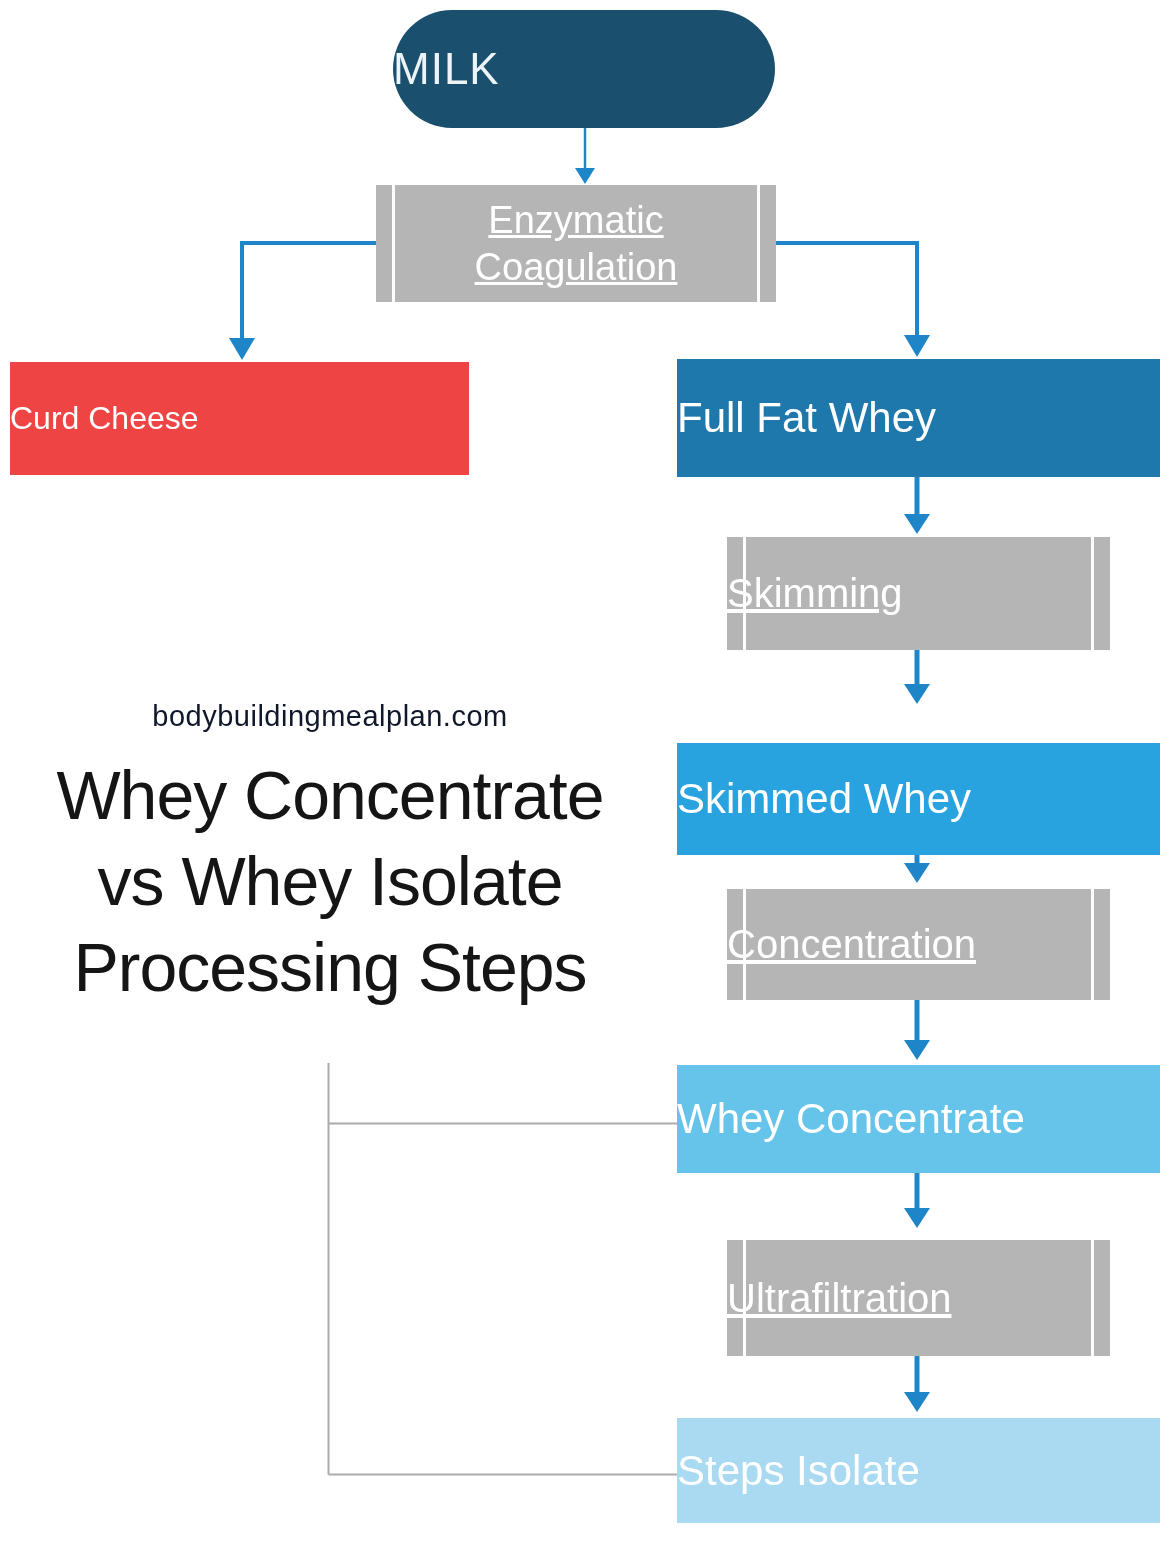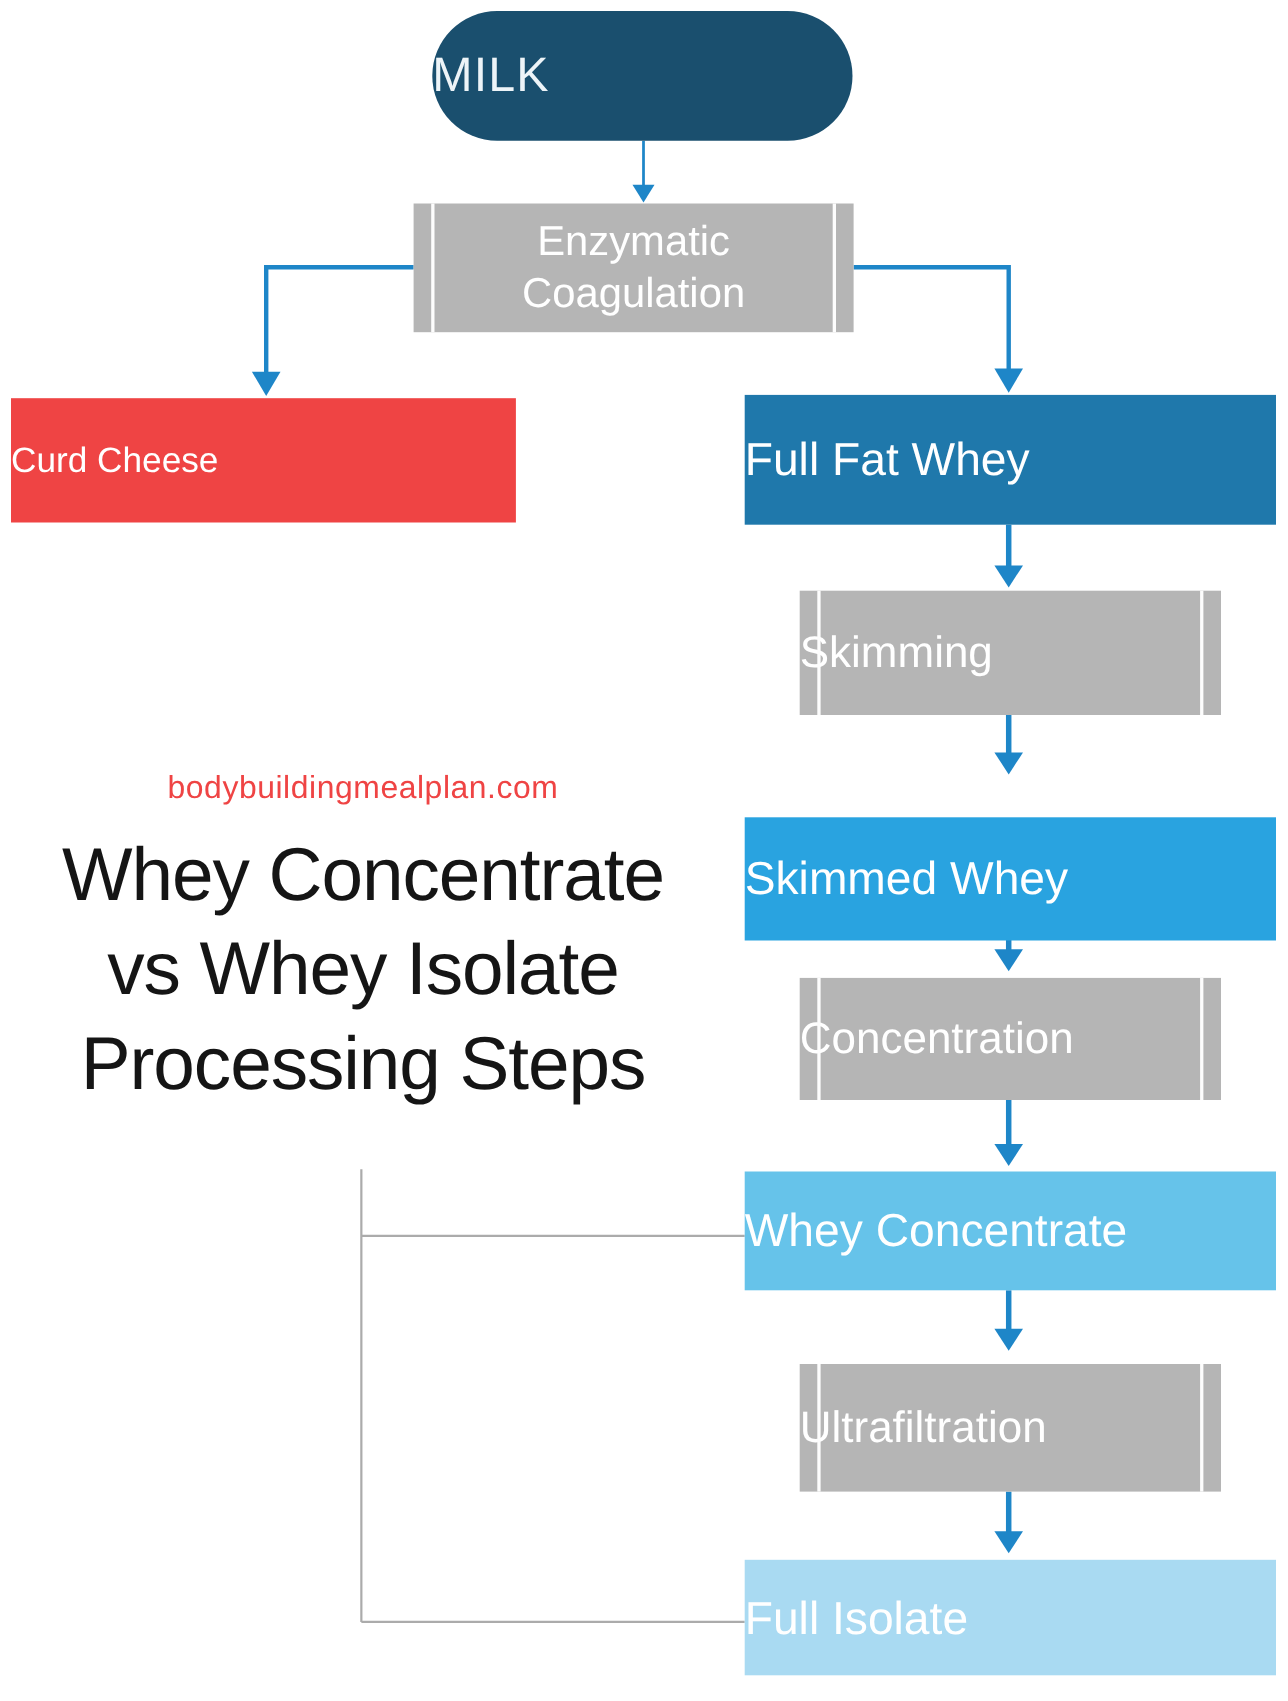--- a/index.html
+++ b/index.html
@@ -19,42 +19,42 @@
     color:#ffffff;
     box-sizing:border-box;
   }
   .pill {
     left:393px; top:10px; width:382px; height:118px;
     background:#1A4F6E; border-radius:59px;
     font-size:44px; color:#EDF4F8; letter-spacing:1px;
   }
   .process {
     background:#B5B5B5;
-    font-size:40px; line-height:1.22;
+    font-size:40px; line-height:1.22;text-decoration:underline;
   }
   .process::before, .process::after {
     content:""; position:absolute; top:0; bottom:0; width:3px; background:#FDFDFD;
   }
   .process::before { left:16px; }
   .process::after  { right:16px; }
 
   .coag        { left:376px; top:185px;  width:400px; height:117px; font-size:38px; padding:0 45px; }
   .curd        { left:10px;  top:362px;  width:459px; height:113px; background:#ef4444; font-size:32px; }
   .fullfat     { left:677px; top:359px;  width:483px; height:118px; background:#1F78AB; font-size:42px; }
   .skimming    { left:727px; top:537px;  width:383px; height:113px; }
   .skimmedwhey { left:677px; top:705px;  width:483px; height:112px; background:#29A3E0; font-size:42px;margin-top:38px; }
   .concen      { left:727px; top:889px;  width:383px; height:111px; }
   .wheyconc    { left:677px; top:1065px; width:483px; height:108px; background:#66C3EA; font-size:42px; }
   .ultra       { left:727px; top:1240px; width:383px; height:116px; }
   .wheyiso     { left:677px; top:1418px; width:483px; height:105px; background:#A9DAF2; font-size:42px; }
 
   .watermark {
     position:absolute; left:55px; top:700px; width:550px;
     text-align:center;
-    font-size:29px; color:#ef4444; letter-spacing:0.5px;
+    font-size:29px; color:#0f172a; letter-spacing:0.5px;
   }
   .title {
     position:absolute; left:20px; top:752px; width:620px;
     text-align:center;
     font-size:68px; line-height:86px; letter-spacing:-1px;
     color:#151515;
   }
 
   .flow-shaft  { stroke:#1E86C8; fill:none; }
   .flow-head   { fill:#1E86C8; stroke:none; }
@@ -145,21 +145,21 @@
 
   <div class="node wheyconc">
     <span>Whey Concentrate</span>
   </div>
 
   <div class="node process ultra">
     <span>Ultrafiltration</span>
   </div>
 
   <div class="node wheyiso">
-    <span>Full Isolate</span>
+    <span>Steps Isolate</span>
   </div>
 
   <div class="watermark">bodybuildingmealplan.com</div>
 
   <div class="title">
     <div>Whey Concentrate</div>
     <div>vs Whey Isolate</div>
     <div>Processing Steps</div>
   </div>
 

